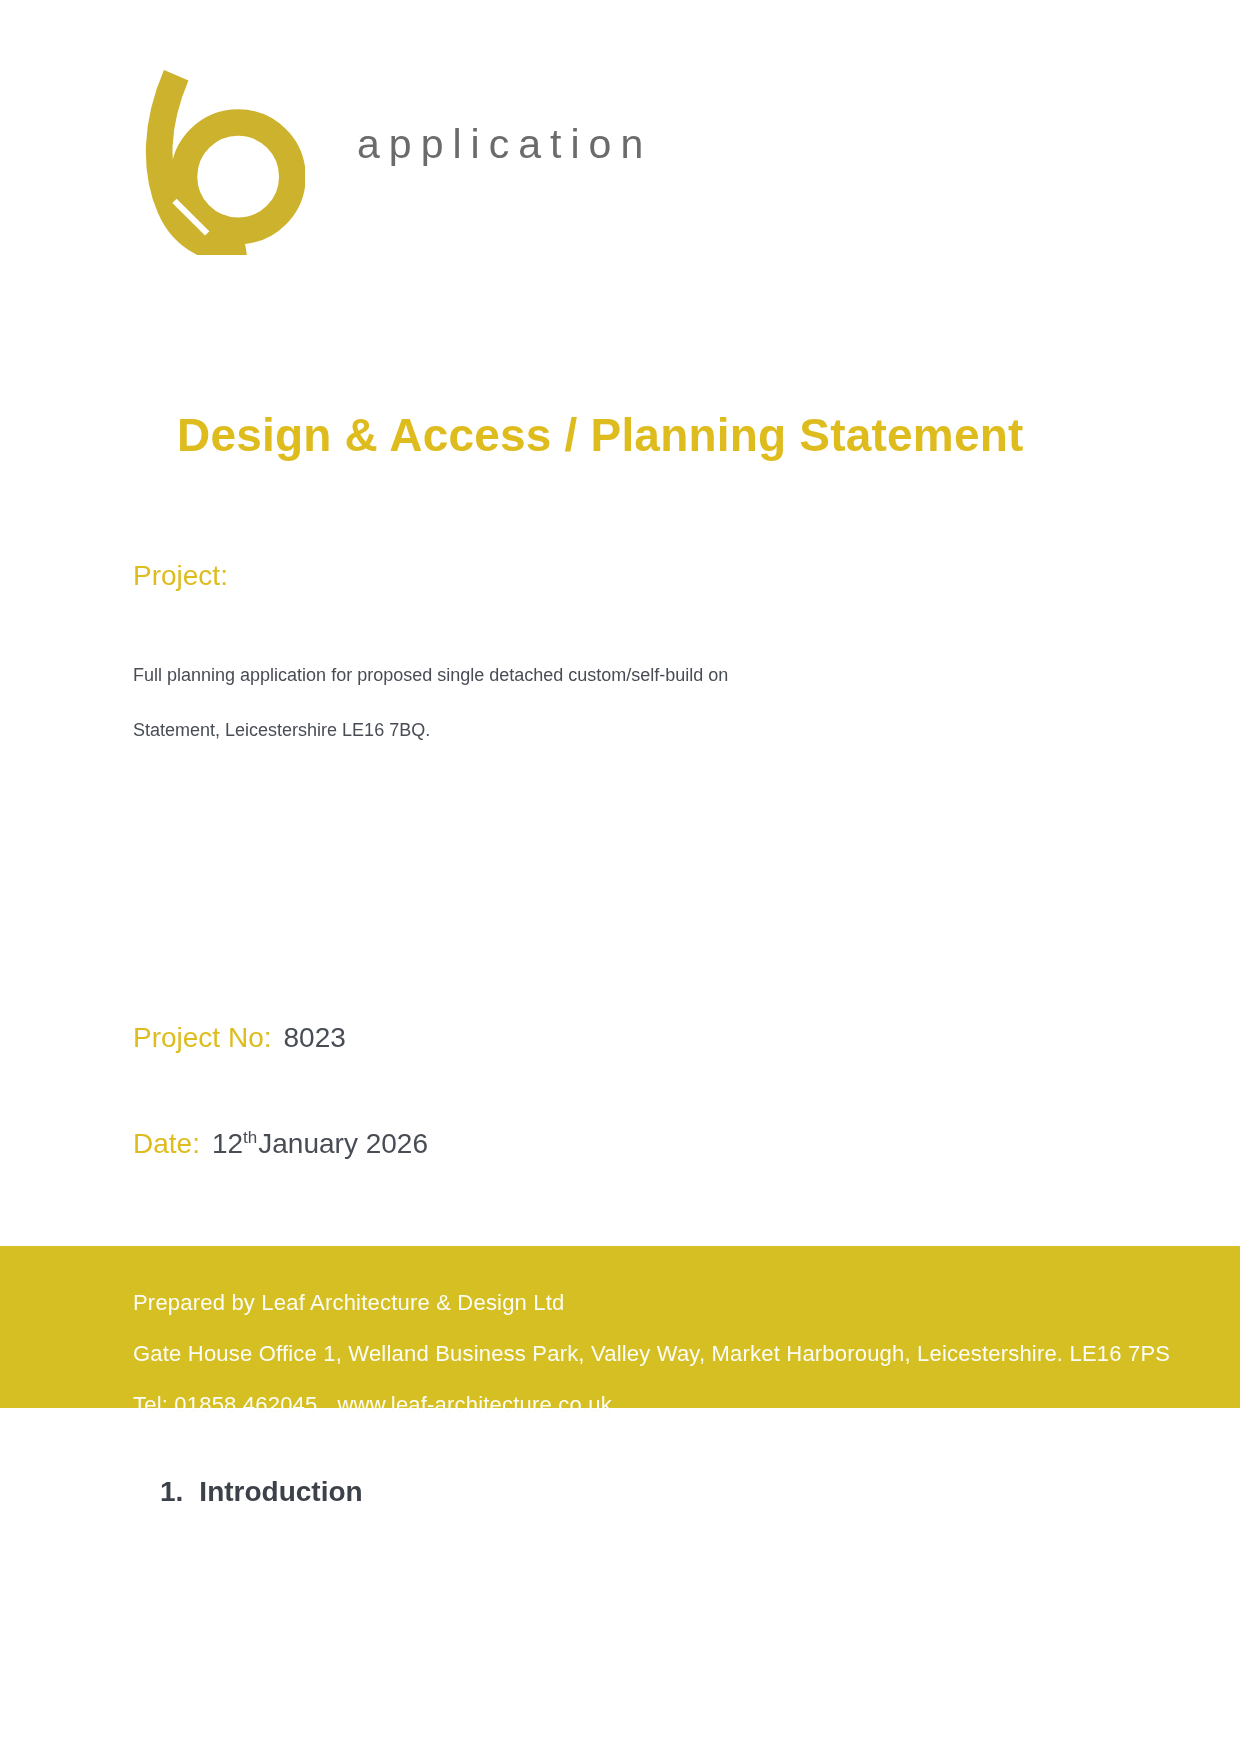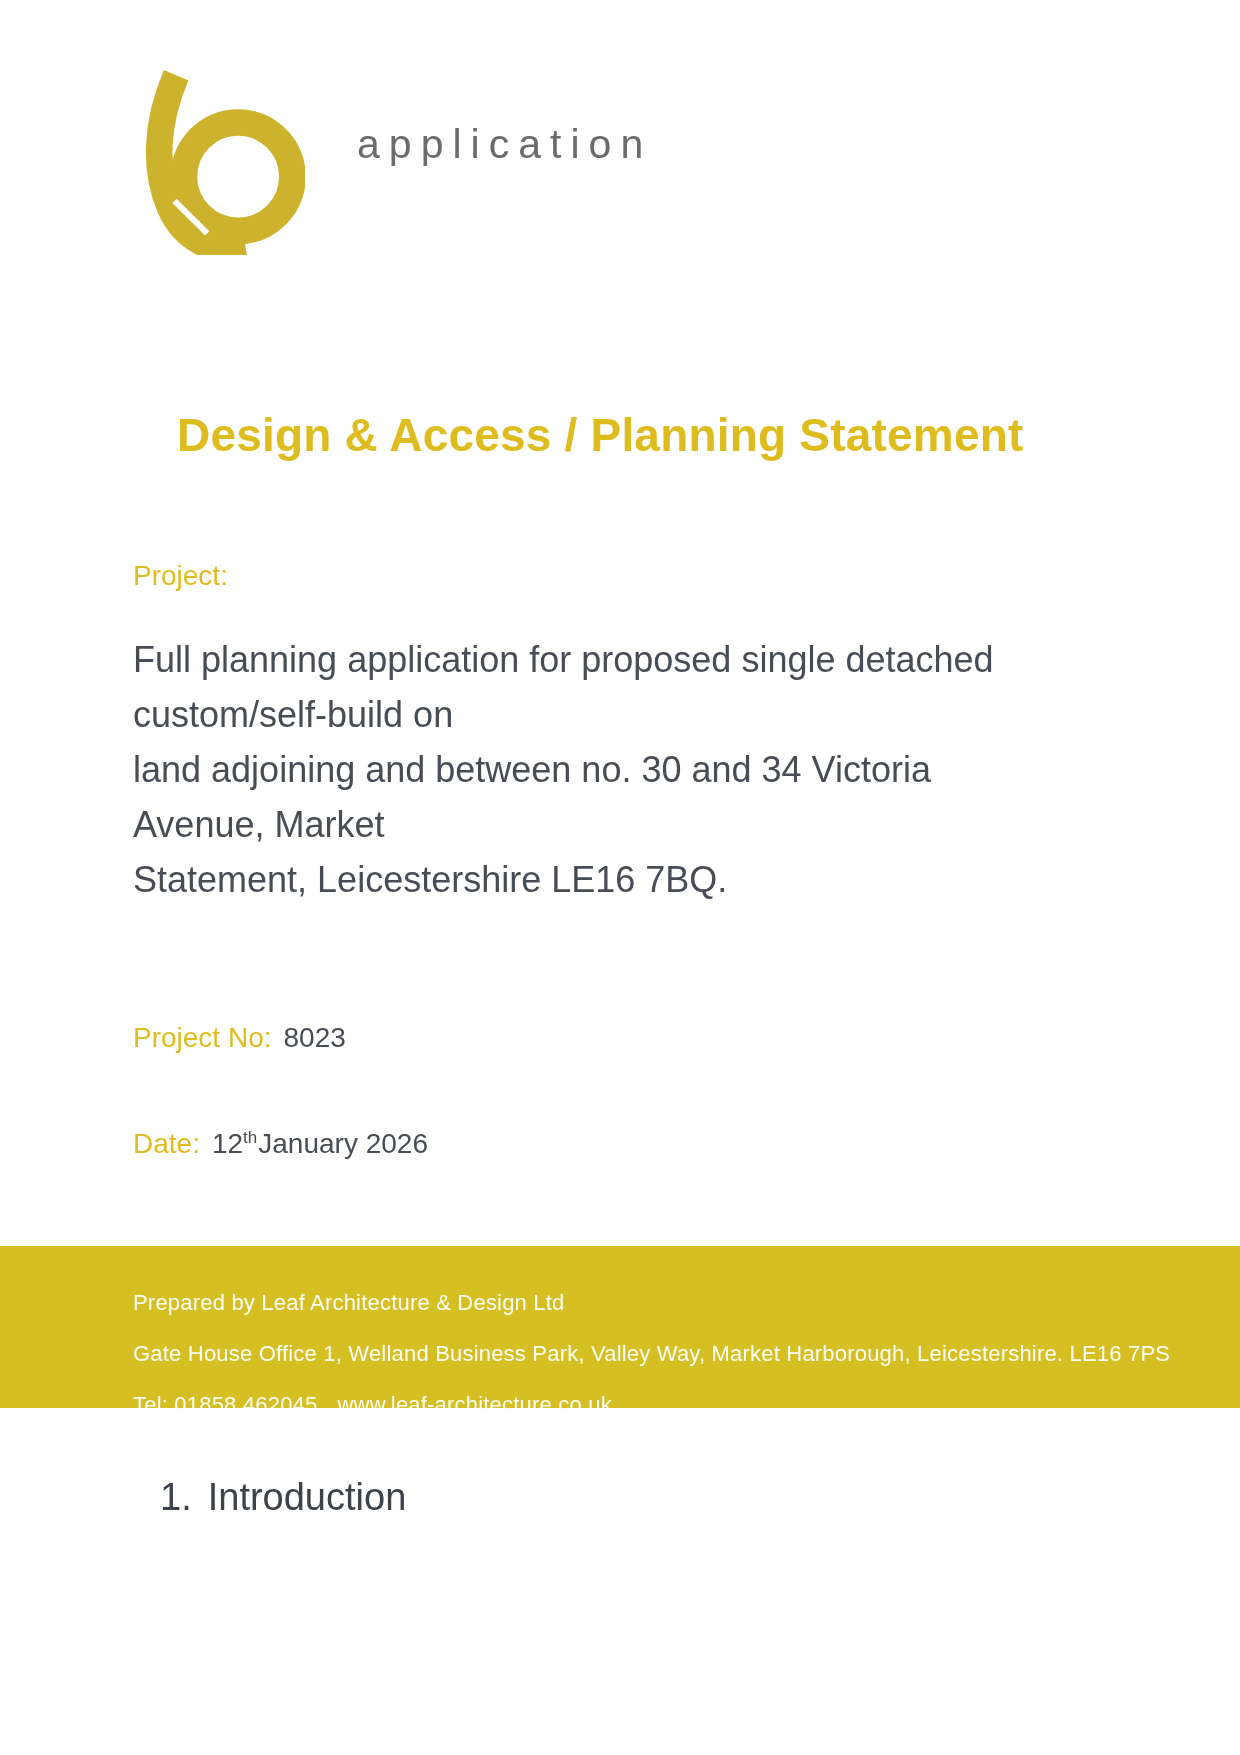--- a/index.html
+++ b/index.html
@@ -59,23 +59,23 @@
   .project-label {
     position: absolute;
     left: 133px;
     top: 560px;
     font-size: 28px;
     color: var(--accent, #debc1e);
   }
   .project-description {
     position: absolute;
     left: 133px;
-    top: 632px;
+    top: 648px;
     width: 920px;
-    font-size: 36px;
+    font-size: 18px;
     color: var(--body_text, #484d55);
   }
   .para-line { line-height: 55px; }
 
   
   .project-no {
     position: absolute;
     left: 133px;
     top: 1022px;
     font-size: 28px;
@@ -113,22 +113,22 @@
     margin-bottom: 29px;
     letter-spacing: 0.2px;
   }
   .footer-website { margin-left: 20px; }
 
   
   .section-heading {
     position: absolute;
     left: 160px;
     top: 1476px;
-    font-size: 38px;
-    font-weight: 400;
+    font-size: 28px;
+    font-weight: 700;
     color: var(--heading_text, #3d424a);
   }
   .section-number { margin-right: 16px; }
 </style>
 </head>
 <body>
 
 <div class="page">
 
   <div class="logo-block">
@@ -141,21 +141,20 @@
       <div class="logo-sub">application</div>
     </div>
   </div>
 
   <h1 class="doc-title">Design &amp; Access / Planning Statement</h1>
 
   <div class="project-label">Project:</div>
 
   <div class="project-description">
     <div class="para-line">Full planning application for proposed single detached custom/self-build on</div>
-    <div class="para-line">land adjoining and between no. 30 and 34 Victoria Avenue, Market</div>
     <div class="para-line">Statement, Leicestershire LE16 7BQ.</div>
   </div>
 
   <div class="project-no">
     <span class="gold">Project No:</span><span class="dark value-gap">8023</span>
   </div>
 
   <div class="date-line">
     <span class="gold">Date:</span><span class="dark value-gap">12</span><sup class="ordinal dark">th</sup><span class="dark date-rest">January 2026</span>
   </div>

